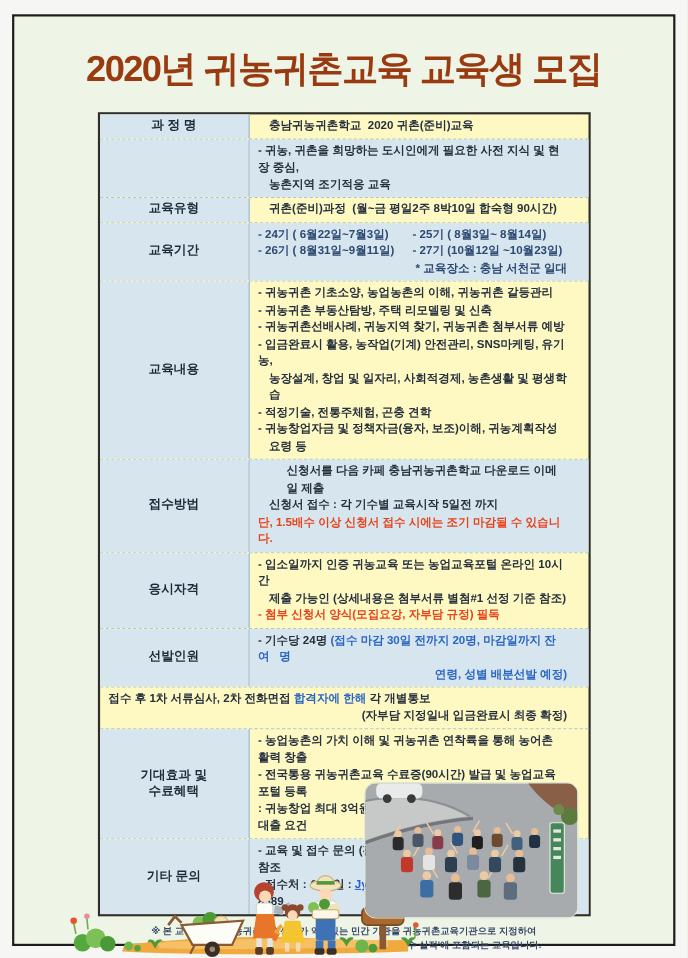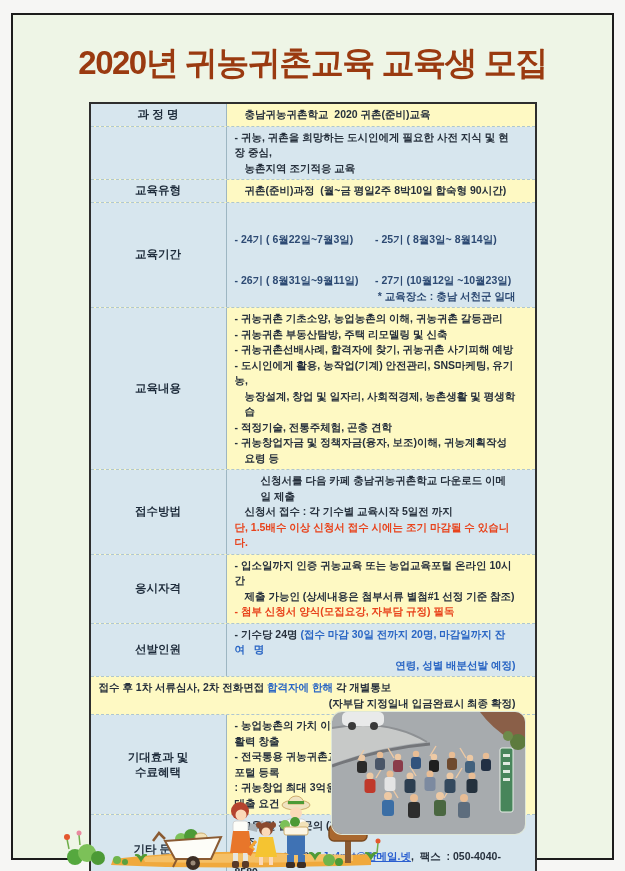--- a/index.html
+++ b/index.html
@@ -39,21 +39,21 @@
   .trow.alt .cell-content { background:#d7e6ee; }
   .ln { white-space:pre-wrap; }
   .ln.indent { padding-left:10px; }
   .ln.indent2 { padding-left:26px; }
   .ln.center { text-align:right; }
   .navy { color:#2d4a73; }
   .red  { color:#e8431c; font-weight:700; }
   .blue { color:#2a66c4; font-weight:700; }
   .link { color:#2a5fd0; text-decoration:underline; cursor:pointer; }
   .two-col { display:flex; }
-  .two-col .ln { flex:1;margin-top:26px; }
+  .two-col .ln { flex:1; }
   
   .footnote {
     margin-top:7px; text-align:center;
     font-size:8.5px; font-weight:600; line-height:13px; color:#3a4a66;
   }
   .recruit-banner {
     margin-top:9px; text-align:center;
     font-size:19.5px; font-weight:800; letter-spacing:-1px; color:#d02017;
   }
   
@@ -108,22 +108,22 @@
           </div>
           <div class="ln center navy" style="font-weight:700">* 교육장소 : 충남 서천군 일대</div>
         </div>
       </div>
 
       <div class="trow">
         <div class="cell-label">교육내용</div>
         <div class="cell-content">
           <div class="ln">- 귀농귀촌 기초소양, 농업농촌의 이해, 귀농귀촌 갈등관리</div>
           <div class="ln">- 귀농귀촌 부동산탐방, 주택 리모델링 및 신축</div>
-          <div class="ln">- 귀농귀촌선배사례, 합격자에 찾기, 귀농귀촌 사기피해 예방</div>
-          <div class="ln">- 도시인에게 활용, 농작업(기계) 안전관리, SNS마케팅, 유기농,</div>
+          <div class="ln">- 귀농귀촌선배사례, 귀농지역 찾기, 귀농귀촌 첨부서류 예방</div>
+          <div class="ln">- 입금완료시 활용, 농작업(기계) 안전관리, SNS마케팅, 유기농,</div>
           <div class="ln indent">농장설계, 창업 및 일자리, 사회적경제, 농촌생활 및 평생학습</div>
           <div class="ln">- 적정기술, 전통주체험, 곤충 견학</div>
           <div class="ln">- 귀농창업자금 및 정책자금(융자, 보조)이해, 귀농계획작성</div>
           <div class="ln indent">요령 등</div>
         </div>
       </div>
 
       <div class="trow alt">
         <div class="cell-label">접수방법</div>
         <div class="cell-content">

